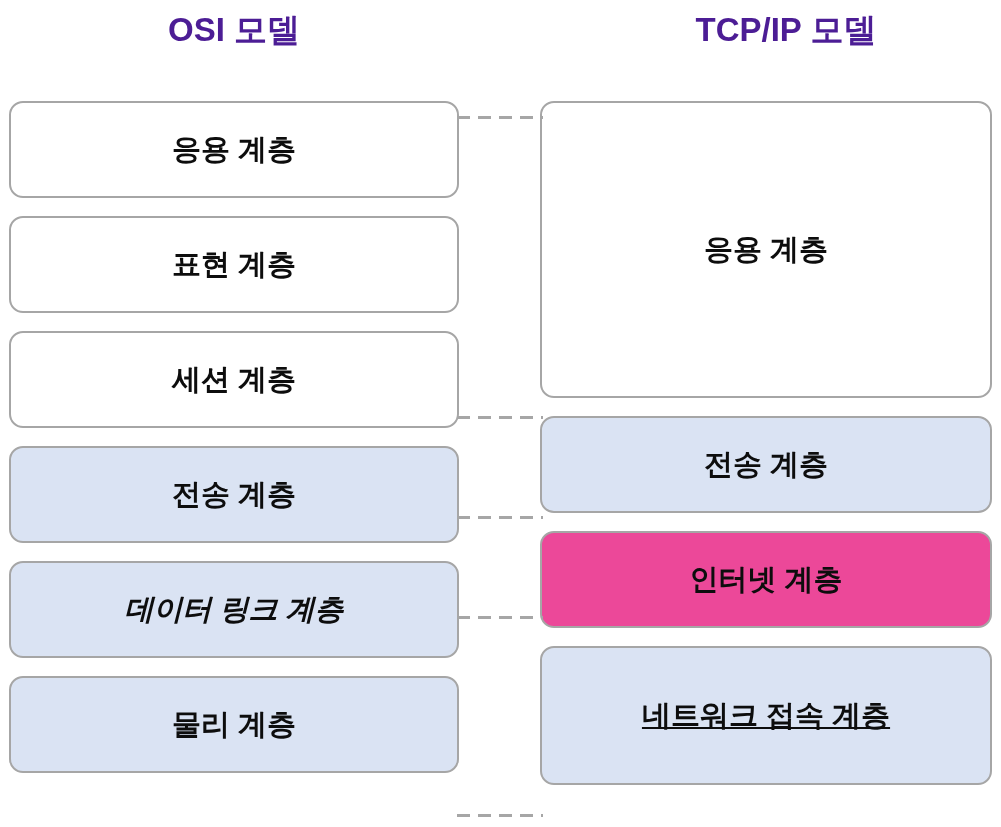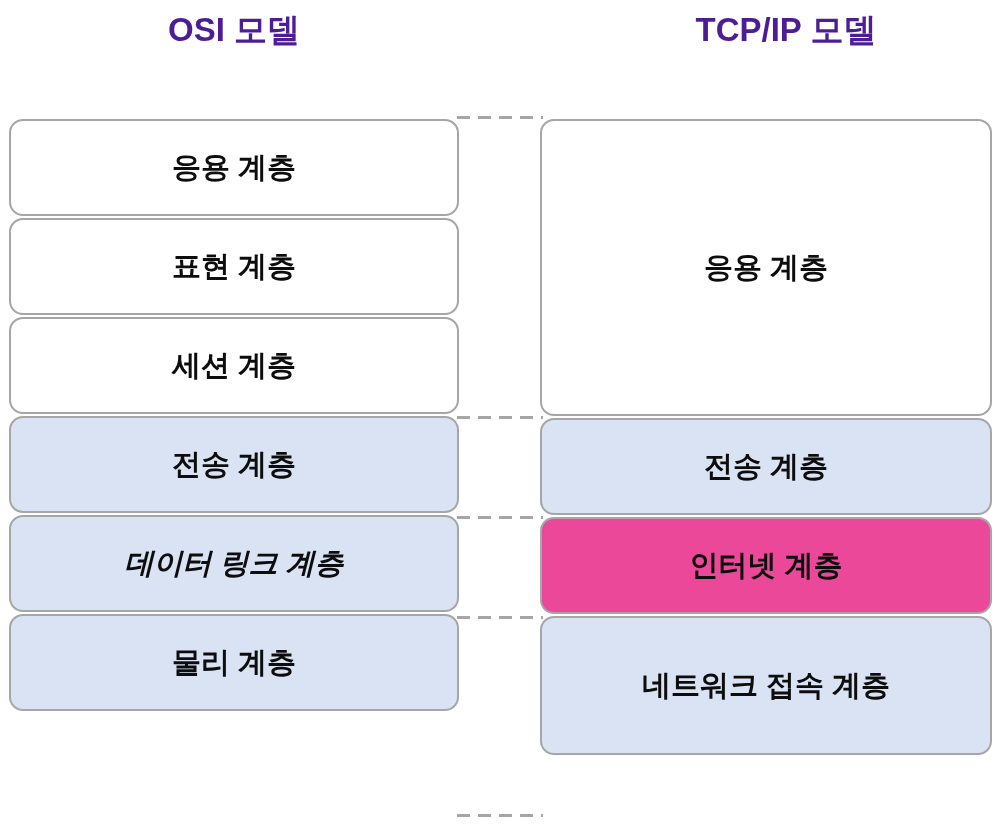--- a/index.html
+++ b/index.html
@@ -24,43 +24,43 @@
     font-size: 33px;
     font-weight: 700;
     color: #4c1d95;
     letter-spacing: 0px;
   }
   .model-title.left  { left: 9px;   width: 450px; }
   .model-title.right { left: 560px; width: 452px; }
 
   .column {
     position: absolute;
-    top: 119px;
+    top: 101px;
     display: flex;
     flex-direction: column;
-    gap: 2px;
+    gap: 18px;
   }
   .column.left  { left: 9px;   width: 450px; }
   .column.right { left: 540px; width: 452px; }
 
   .layer-box {
     box-sizing: border-box;
     width: 100%;
     border: 2.5px solid #a6a6a6;
     border-radius: 14px;
     background: #ffffff;
     display: flex;
     align-items: center;
     justify-content: center;
     font-size: 29px;
     font-weight: 700;
     color: #0d0d0d;
   }
   .h1 { height: 97px;  }
-  .h2 { height: 139px; }
+  .h2 { height: 139px; text-decoration: underline; }
   .h3 { height: 297px; }
 
   .connector {
     position: absolute;
     left: 457px;
     width: 86px;
     height: 3px;
     background: repeating-linear-gradient(90deg,
       #a6a6a6 0px, #a6a6a6 13px,
       transparent 13px, transparent 21px);

